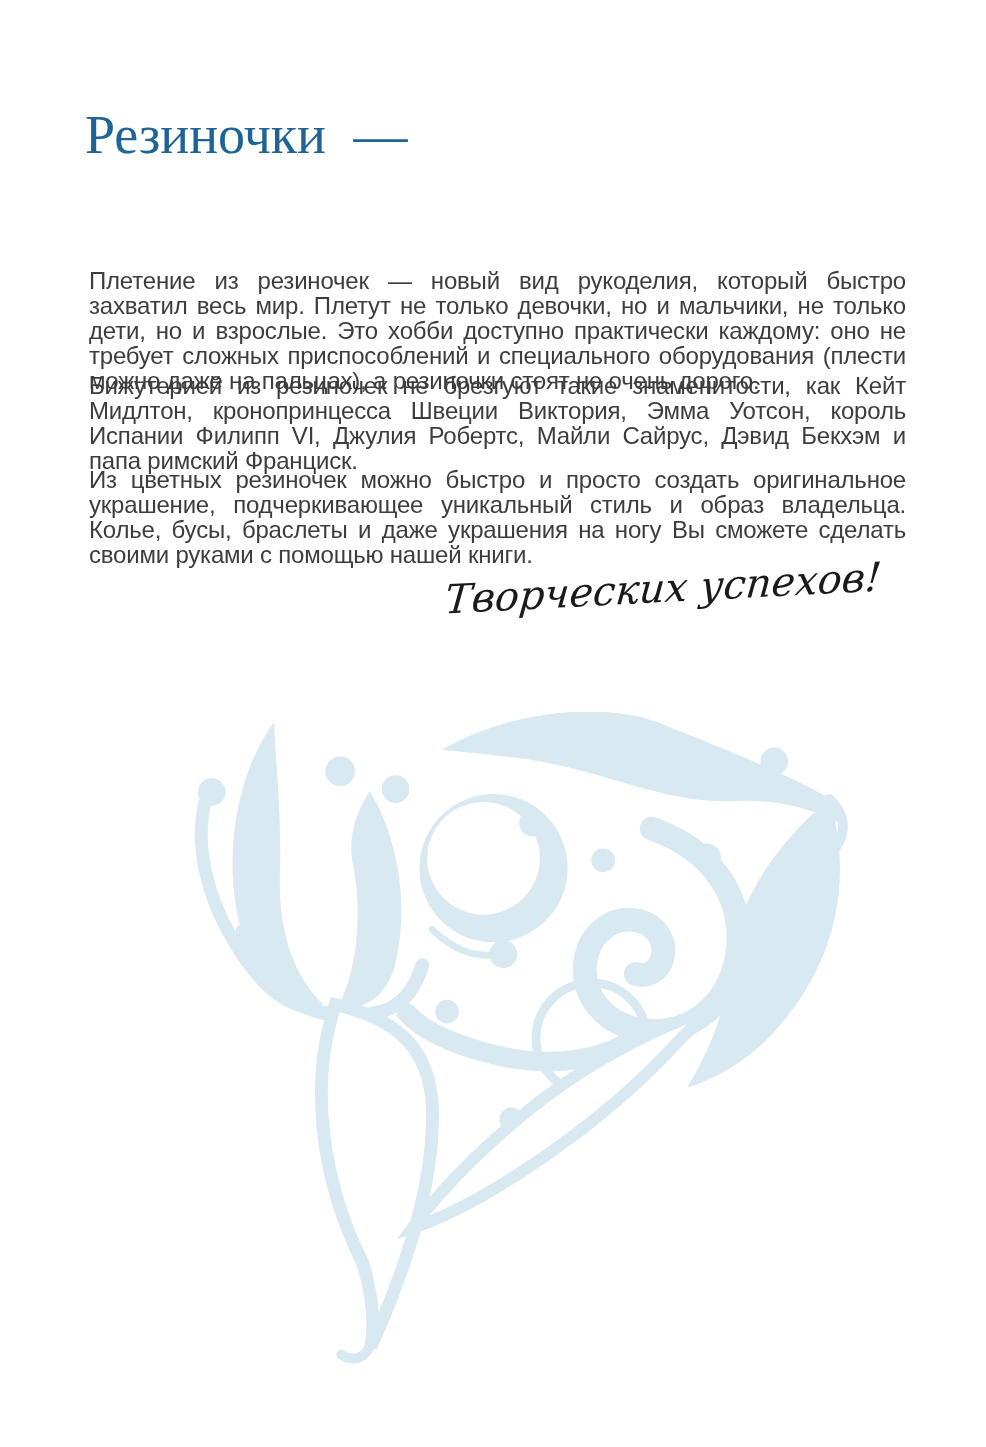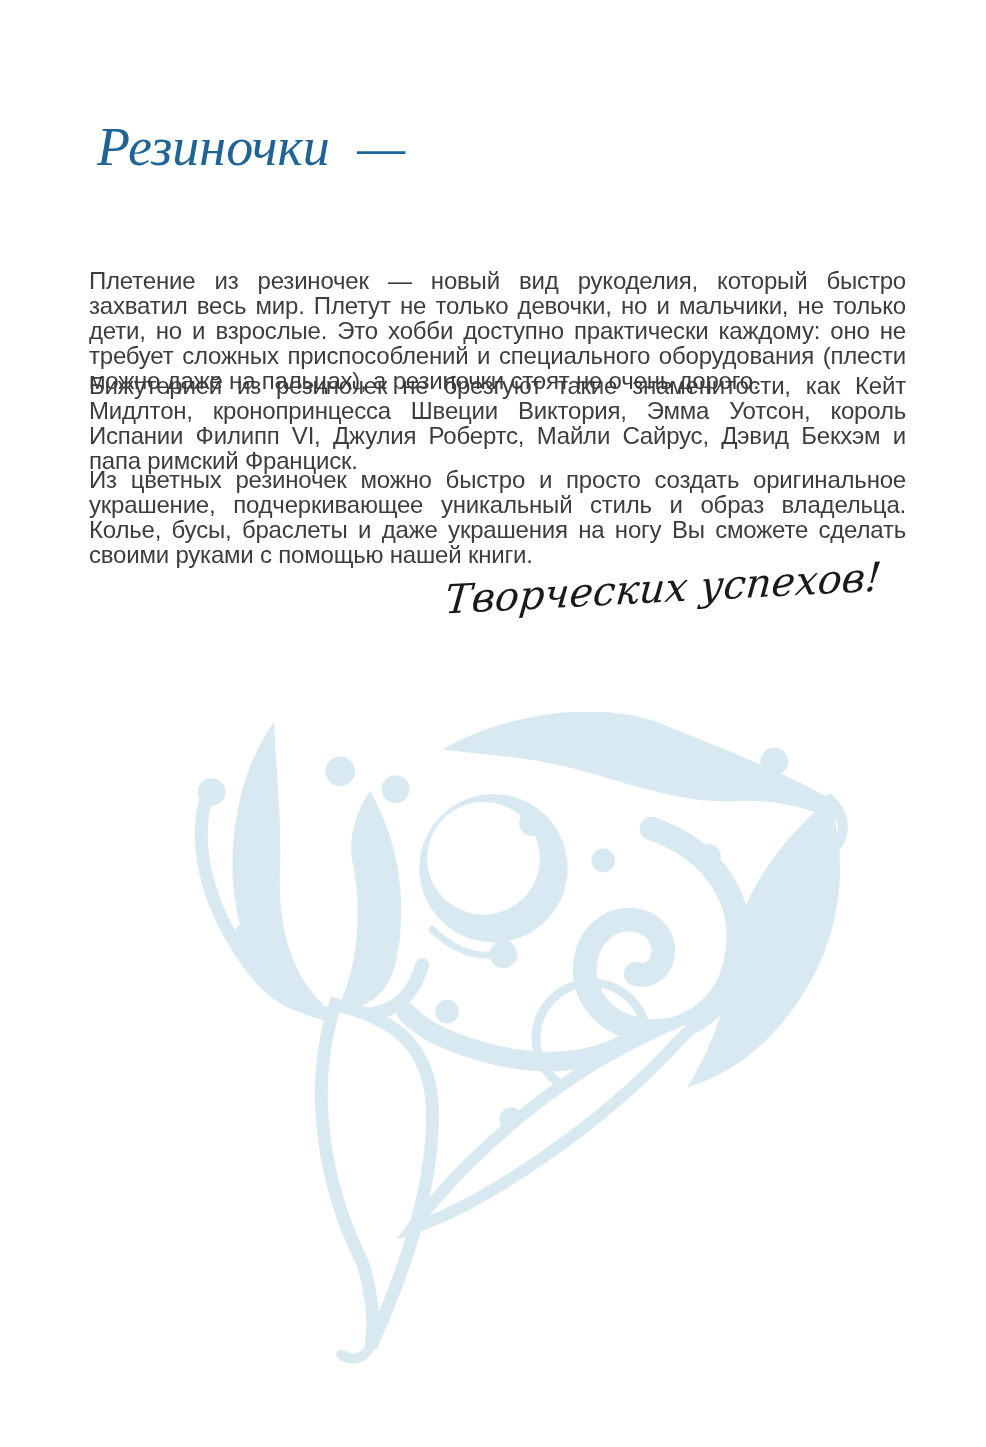--- a/index.html
+++ b/index.html
@@ -4,23 +4,23 @@
 <style>
   html,body{margin:0;padding:0;background:#ffffff;}
   .page{
     position:relative;
     width:986px;height:1447px;
     background:#ffffff;
     overflow:hidden;
     font-family:"Liberation Sans", sans-serif;
   }
   .title{
-    position:absolute;left:85px;top:103px;margin:12px;
+    position:absolute;left:85px;top:103px;margin:0;
     font-family:"Liberation Serif", serif;
-    font-style:italic;font-weight:normal;
+    font-weight:normal;
     font-size:54px;line-height:64px;
     color:#1e6496;
   }
   .title span{display:block;}
   .title .t1{word-spacing:14px;}
   .body-par{
     position:absolute;left:85px;width:817px;margin:4px;
     font-size:24px;line-height:25px;
     color:#3d3d3d;
     text-align:justify;

